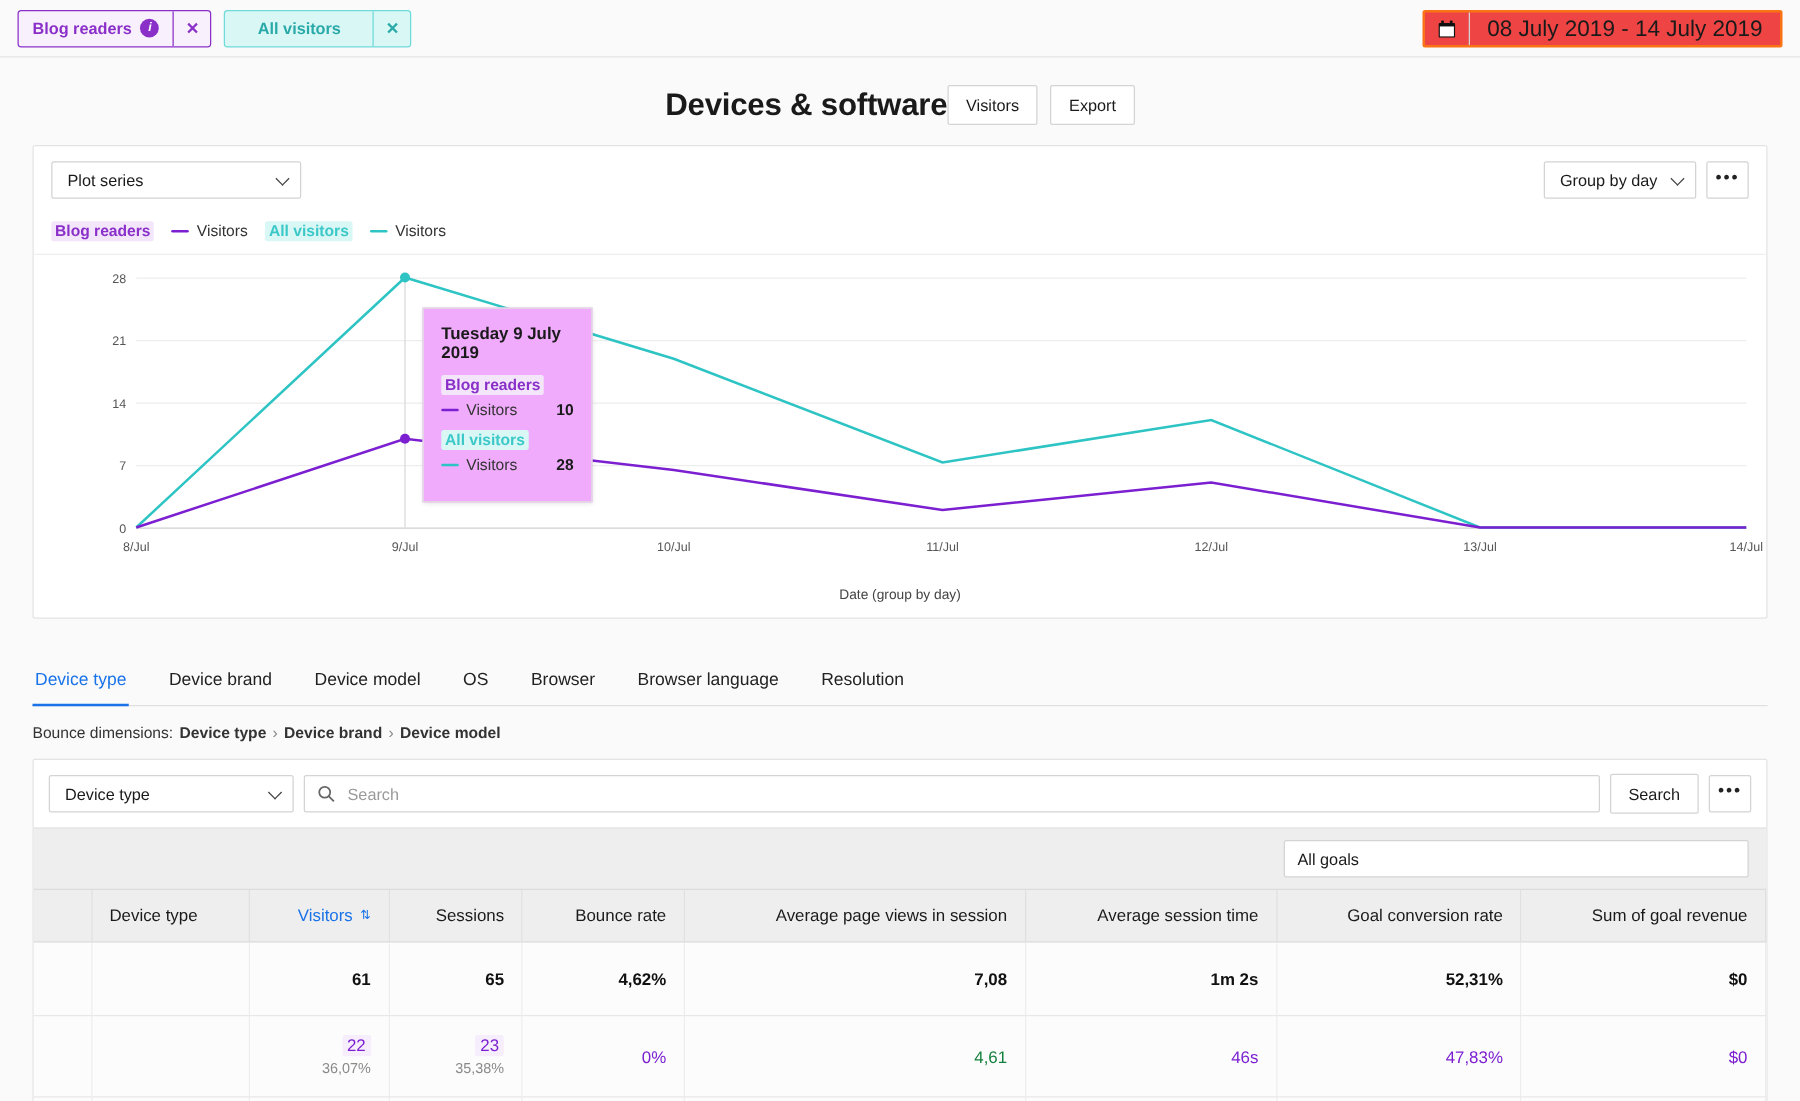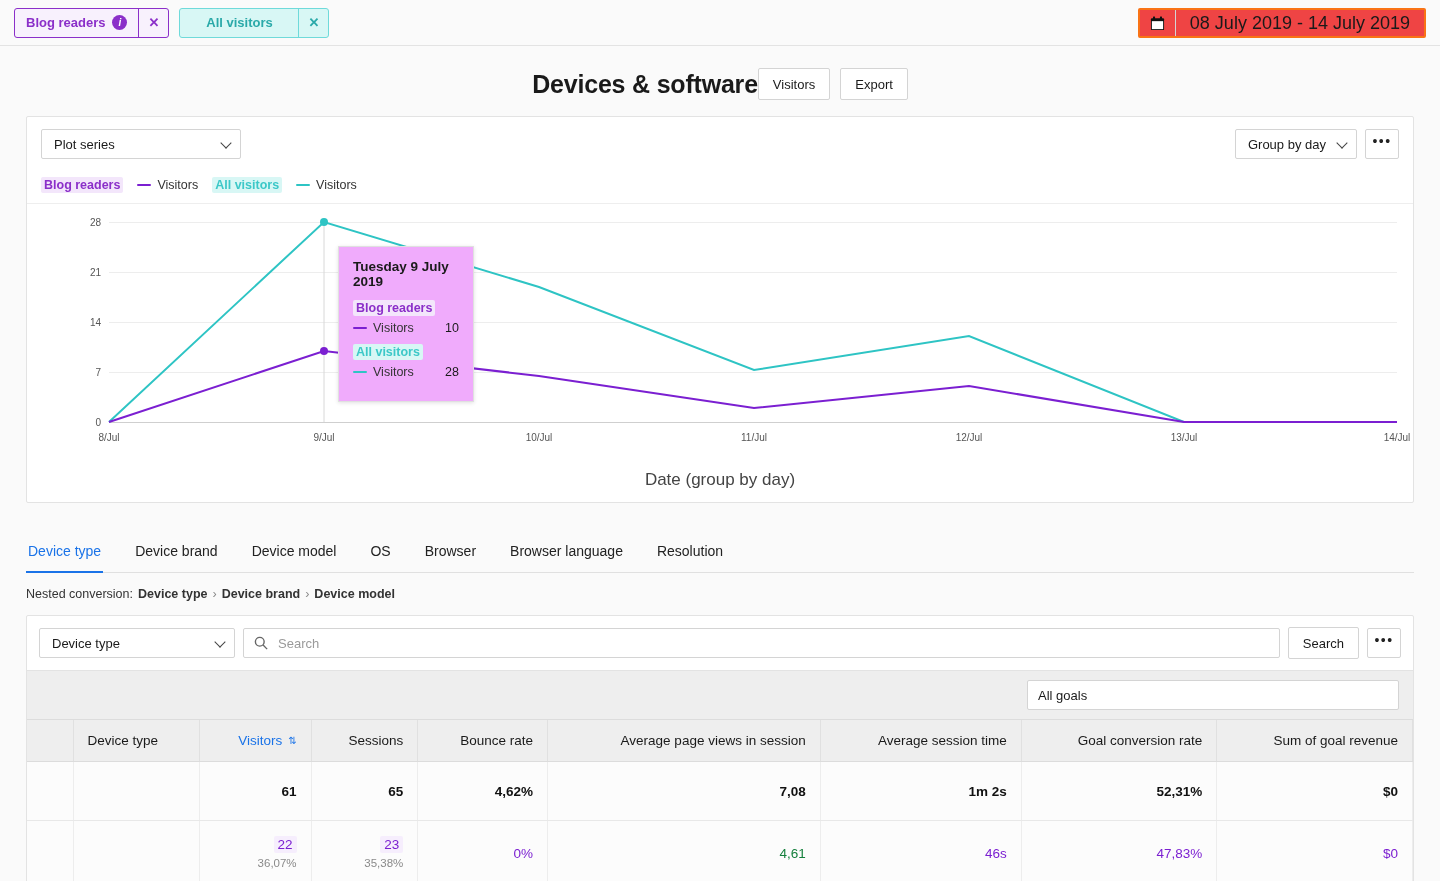--- a/index.html
+++ b/index.html
@@ -121,21 +121,21 @@
   }
   .lg-seg { font-weight: bold; padding: 1px 3px; border-radius: 2px; }
   .lg-seg.purple { color: #8b2fc9; background: #f3e6fb; }
   .lg-seg.teal   { color: #3cc8c8; background: #d8f7f5; }
   .lg-metric { display: flex; align-items: center; gap: 6px; color: #333; }
   .dash { display: inline-block; width: 14px; height: 2px; border-radius: 1px; }
 
   .chartwrap { position: relative; height: 270px; }
   .chartwrap svg { display: block; }
   .axis-title {
-    text-align: center; font-size: 17px; color: #444;
+    text-align: center; font-size: 11px; color: #444;
     margin-top: -4px; padding-bottom: 12px;
   }
 
   
   .tooltip {
     position: absolute; left: 311px; top: 42px;
     width: 136px;
     background: #f0abfc; border: 1px solid #e0e0e0;
     box-shadow: 0 1px 4px rgba(0,0,0,.12);
     padding: 12px 14px 13px 14px;
@@ -143,21 +143,21 @@
   }
   .tt-title { font-weight: bold; font-size: 13.5px; margin-bottom: 11px; }
   .tt-seg { font-weight: bold; padding: 1px 3px; border-radius: 2px; display: inline-block; }
   .tt-seg.purple { color: #8b2fc9; background: #f3e6fb; }
   .tt-seg.teal   { color: #3cc8c8; background: #d8f7f5; }
   .tt-row {
     display: flex; align-items: center; justify-content: space-between;
     margin: 5px 0 9px 0;
   }
   .tt-row .lbl { display: flex; align-items: center; gap: 6px; color: #333; }
-  .tt-row .val { font-weight: normal; }
+  .tt-row .val { font-weight: bold; }
 
   
   .tabsrow {
     margin: 34px 26px 0 26px;
     border-bottom: 1px solid #e0e0e0;
     display: flex; gap: 30px;
     font-size: 14px;
   }
   .tab {
     padding: 6px 2px 12px 2px; cursor: pointer; color: #222;
@@ -382,21 +382,21 @@
   <div class="tab active">Device type</div>
   <div class="tab">Device brand</div>
   <div class="tab">Device model</div>
   <div class="tab">OS</div>
   <div class="tab">Browser</div>
   <div class="tab">Browser language</div>
   <div class="tab">Resolution</div>
 </div>
 
 <div class="nested">
-  <span>Nested conversion:</span>
+  <span>Bounce dimensions:</span>
   <b>Device type</b>
   <span class="sep">›</span>
   <b>Device brand</b>
   <span class="sep">›</span>
   <b>Device model</b>
 </div>
 
 <div class="tablecard">
 
   <div class="searchrow">

